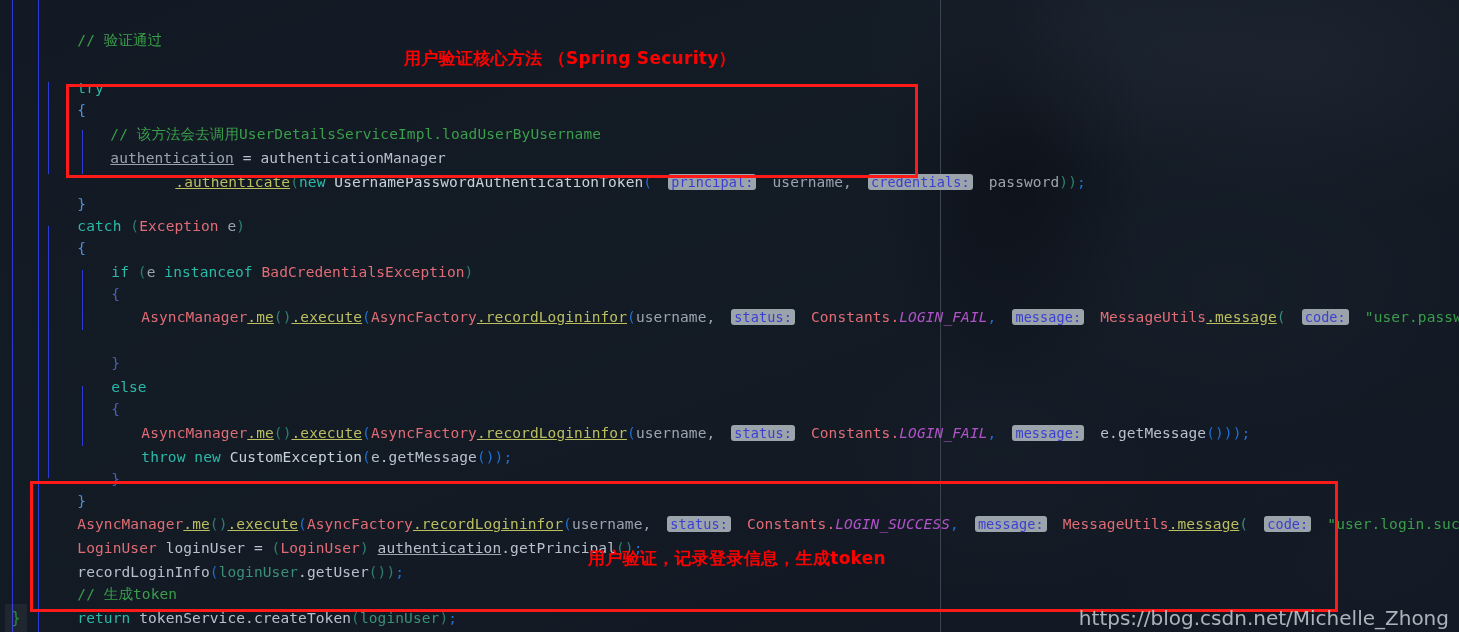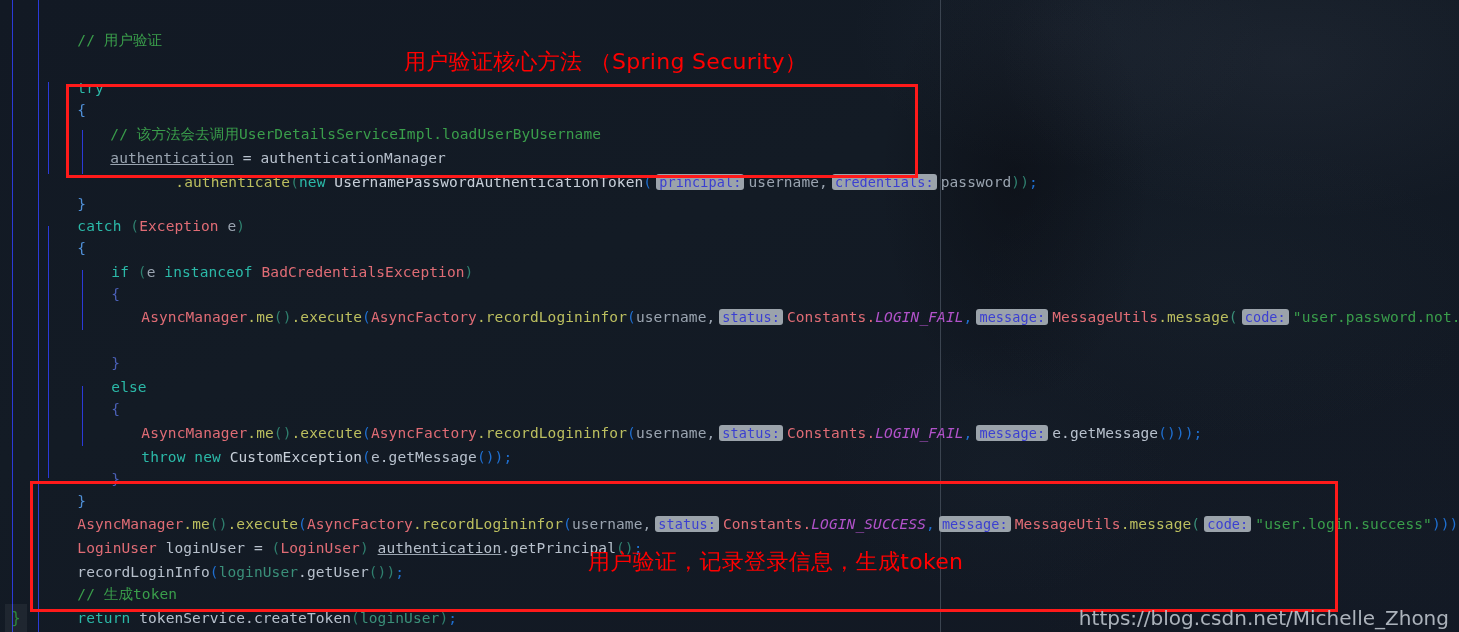--- a/index.html
+++ b/index.html
@@ -38,21 +38,21 @@
     font-size:14.5px;line-height:24px;height:24px;
     letter-spacing:0.1px;
   }
 
   
   .kw      {color:#2bb9a8;}      
   .type    {color:#c77ba0;}      
   .cls     {color:#e06c75;}      
   .plain   {color:#b7c0cc;}
   .white   {color:#c8d0da;}
-  .fld     {color:#bcbf5f;}
+  .fld     {color:#bcbf5f;text-decoration:underline;}
   .paren   {color:#2f7f6e;}
   .paren2  {color:#1f6fd0;}
   .paren3  {color:#3a8f79;}
   .semi    {color:#1f6fd0;}
   .cmt     {color:#3a9e4b;}      
   .str     {color:#3a9e4b;}      
   .const   {color:#b152c9;font-style:italic;}
   .brace   {color:#4f8fd6;}
   .brace2  {color:#4a5fb5;}
   .uline   {text-decoration:underline;text-decoration-color:#9aa4b0;}
@@ -62,31 +62,31 @@
     text-decoration-color:#7d8590;
     text-underline-offset:2px;
   }
   .var     {color:#9aa4b0;}
   .nullv   {color:#c77ba0;}
   .param   {color:#9aa4b0;}
 
   
   .hint{
     background:#9ba3ab;color:#3b3fd1;
-    border-radius:3px;padding:0 3px;margin:0 4px;
+    border-radius:3px;padding:0 3px;margin:0 16px;
     font-size:13.5px;
   }
 
   
   .redbox{position:absolute;border:3px solid #ff1a1a;box-sizing:border-box;}
 
   .annot{
-    position:absolute;color:#ff0000;font-weight:normal;white-space:pre;
+    position:absolute;color:#ff0000;font-weight:bold;white-space:pre;
     font-family:"DejaVu Sans","Liberation Sans",sans-serif;
-    font-size:22px;letter-spacing:0.3px;text-align:center;
+    font-size:17px;letter-spacing:0.3px;text-align:center;
   }
 
   .watermark{
     position:absolute;right:10px;bottom:2px;
     color:#b9c0c8;font-size:20px;
     font-family:"DejaVu Sans","Liberation Sans",sans-serif;
     white-space:pre;opacity:.92;
   }
 </style>
 </head>
@@ -100,21 +100,21 @@
 
   <div class="indent" style="left:48px;top:82px;height:92px;"></div>
   <div class="indent" style="left:48px;top:226px;height:252px;"></div>
   <div class="indent" style="left:82px;top:270px;height:60px;"></div>
   <div class="indent" style="left:82px;top:386px;height:60px;"></div>
   <div class="indent" style="left:82px;top:130px;height:44px;"></div>
 
   <div class="bottom-brace">}</div>
 
   <div class="line" style="top:4px;left:42px;">
-    <span class="cmt">// 用户验证</span>
+    <span class="cmt">// 验证通过</span>
   </div>
 
 
   <div class="line" style="top:52px;left:42px;text-align:right;">
     <span class="kw">try</span>
   </div>
 
   <div class="line" style="top:74px;left:42px;">
     <span class="brace">{</span>
   </div>

